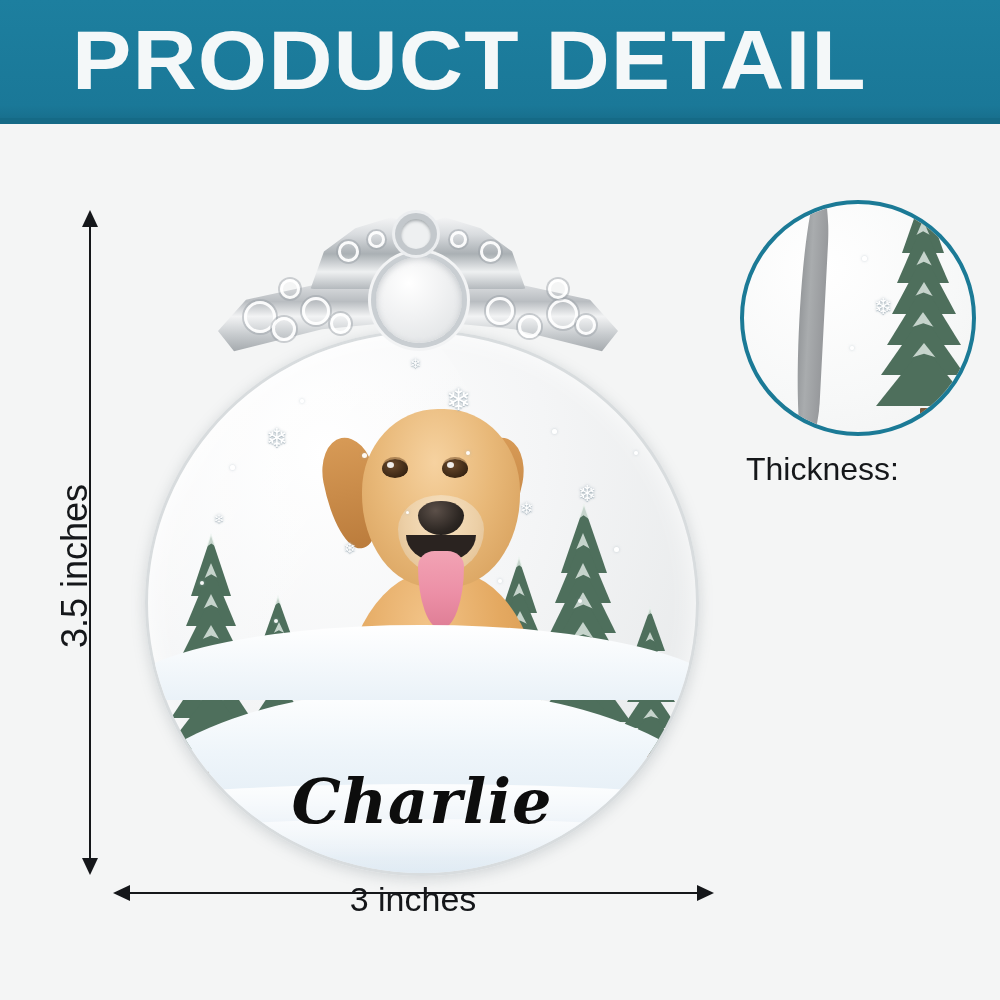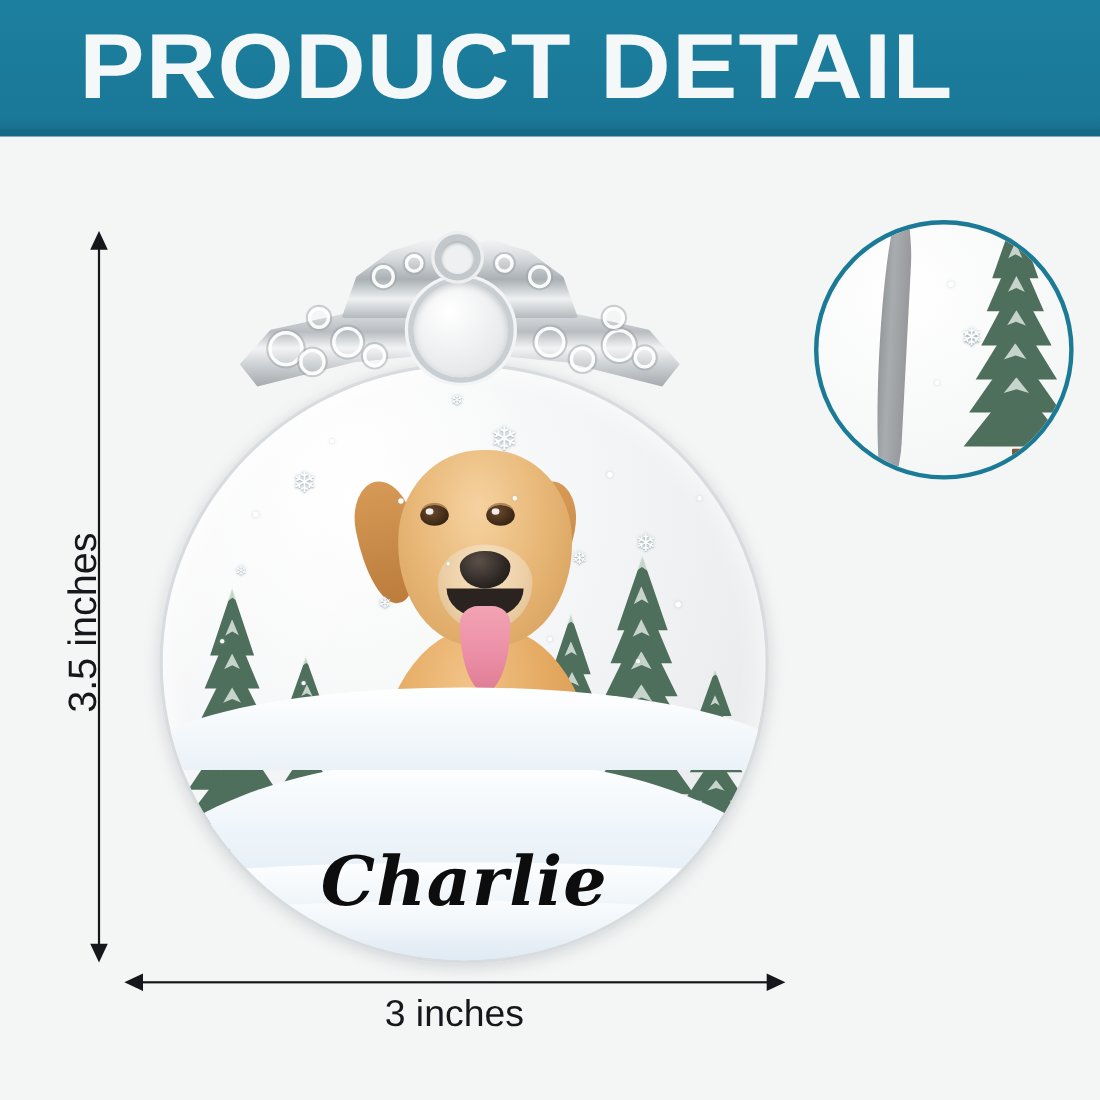--- a/index.html
+++ b/index.html
@@ -62,21 +62,21 @@
     position:absolute;left:113px;top:885px;
     width:0;height:0;border-top:8px solid transparent;border-bottom:8px solid transparent;
     border-right:17px solid #15171a;
   }
   .dim-h-head-right{
     position:absolute;left:697px;top:885px;
     width:0;height:0;border-top:8px solid transparent;border-bottom:8px solid transparent;
     border-left:17px solid #15171a;
   }
   .dim-h-label{
-    position:absolute;left:263px;top:903px;width:300px;text-align:center;
+    position:absolute;left:263px;top:880px;width:300px;text-align:center;
     font-size:34px;color:#15171a;white-space:nowrap;
   }
 
   
   .ornament{
     position:absolute;left:145px;top:330px;width:548px;height:540px;
   }
   .disc{
     position:absolute;left:0;top:0;width:548px;height:540px;
     border-radius:50%;
@@ -456,15 +456,16 @@
         <div class="tier snowcap" style="border-left-width: 32.16px; border-right-width: 32.16px; border-bottom-width: 60px; margin-left: -32.16px; top: 29px; opacity: 0.78; clip-path: polygon(0% 0%, 100% 0%, 100% 42%, 50% 18%, 0% 42%);"></div>
         <div class="tier" style="border-left-width: 37.44px; border-right-width: 37.44px; border-bottom-width: 60px; margin-left: -37.44px; top: 62.6667px;"></div>
         <div class="tier snowcap" style="border-left-width: 37.44px; border-right-width: 37.44px; border-bottom-width: 60px; margin-left: -37.44px; top: 59.6667px; opacity: 0.78; clip-path: polygon(0% 0%, 100% 0%, 100% 42%, 50% 18%, 0% 42%);"></div>
         <div class="tier" style="border-left-width: 42.72px; border-right-width: 42.72px; border-bottom-width: 60px; margin-left: -42.72px; top: 93.3333px;"></div>
         <div class="tier snowcap" style="border-left-width: 42.72px; border-right-width: 42.72px; border-bottom-width: 60px; margin-left: -42.72px; top: 90.3333px; opacity: 0.78; clip-path: polygon(0% 0%, 100% 0%, 100% 42%, 50% 18%, 0% 42%);"></div>
         <div class="tier" style="border-left-width: 48px; border-right-width: 48px; border-bottom-width: 60px; margin-left: -48px; top: 124px;"></div>
         <div class="tier snowcap" style="border-left-width: 48px; border-right-width: 48px; border-bottom-width: 60px; margin-left: -48px; top: 121px; opacity: 0.78; clip-path: polygon(0% 0%, 100% 0%, 100% 42%, 50% 18%, 0% 42%);"></div>
       </div>
   </div>
   <div class="inset-label">
+    <div>Thickness:</div>
   </div>
 
 </div>
 
 </body></html>

